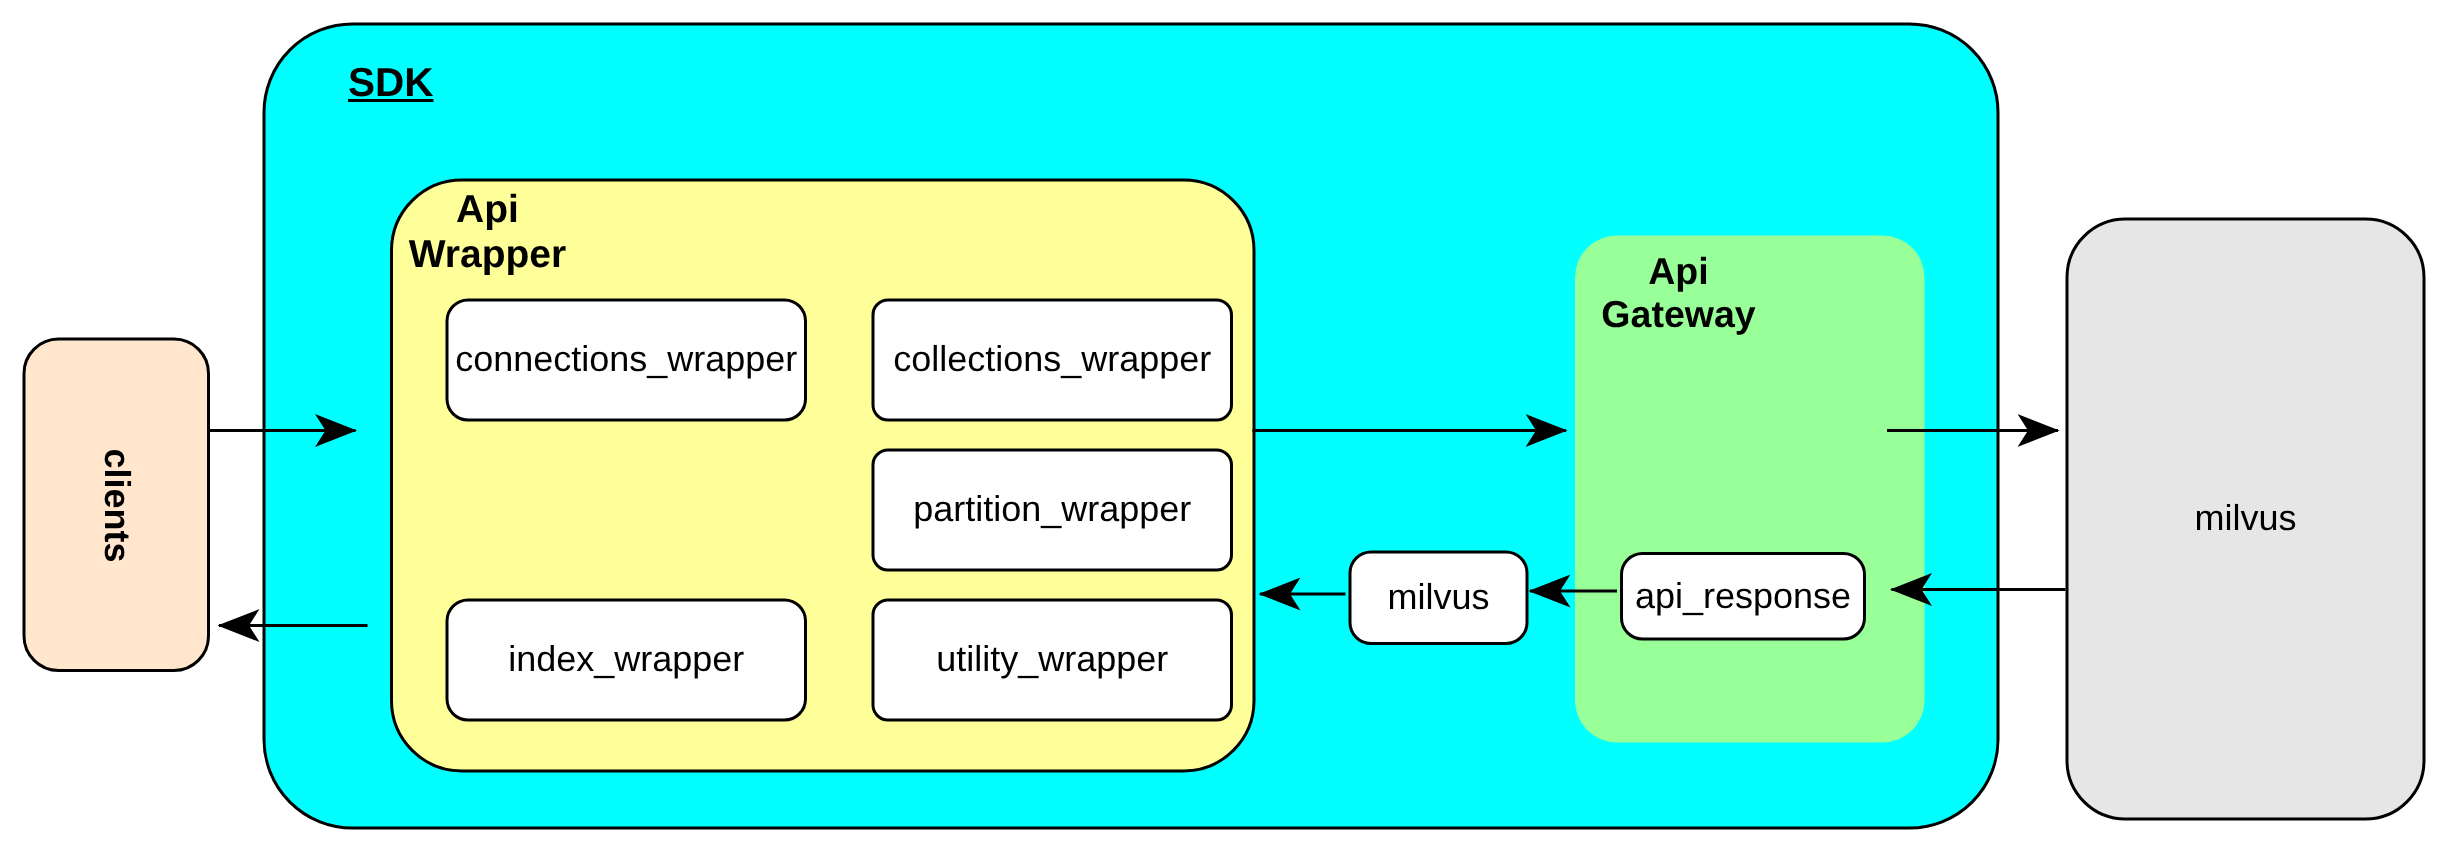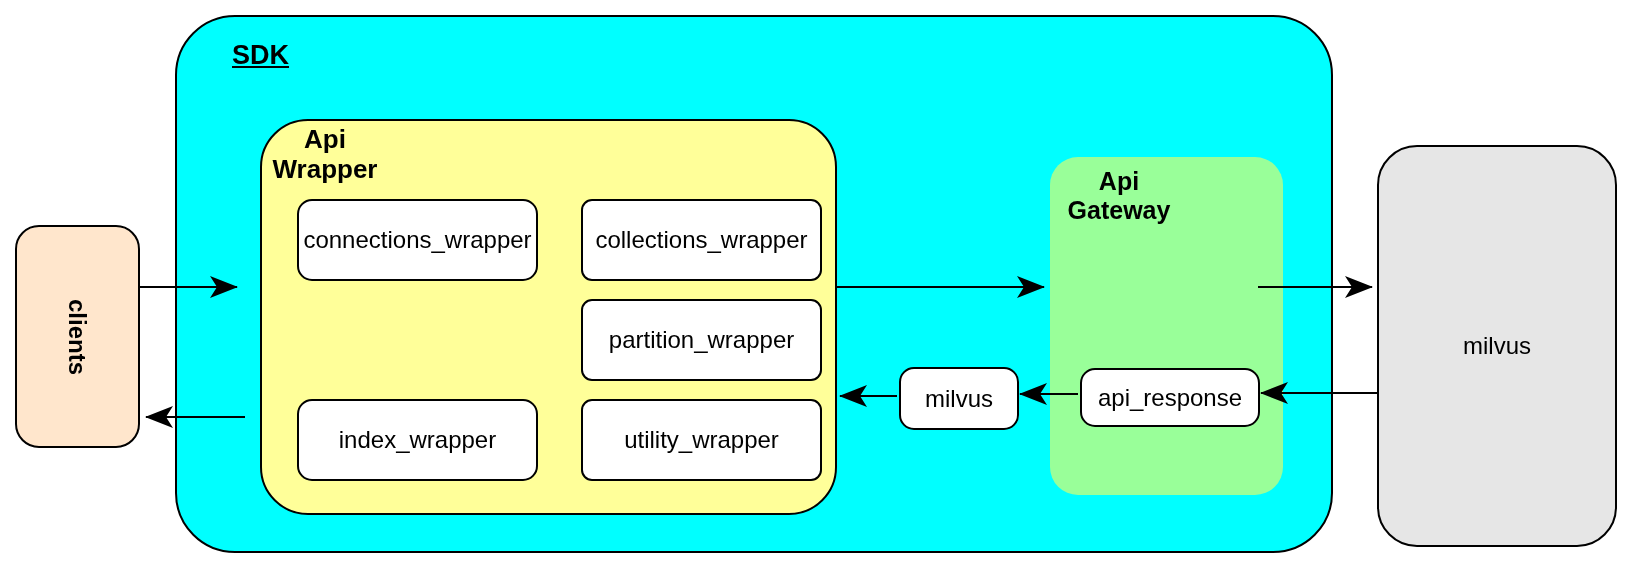--- a/index.html
+++ b/index.html
@@ -69,21 +69,21 @@
     left: 873px; top: 140px; width: 233px; height: 338px;
     background: var(--api_gateway_fill, #99FF99);
     border-radius: 28px;
   }
   .gateway-label {
     position: absolute; left: 13px; top: 10px; width: 112px;
     text-align: center; font-weight: bold; font-size: 25px;
     line-height: 1.15; white-space: pre-line;
   }
   .api-request  { left: 29px; top: 102px; width: 181px; height: 61px; }
-  .api-response { left: 30px; top: 211px; width: 180px; height: 59px; }
+  .api-response { left: 30px; top: 211px; width: 164px; height: 59px; }
 
   
   .milvus {
     left: 1377px; top: 145px; width: 240px; height: 402px;
     background: var(--milvus_fill, #E6E6E6);
     border-radius: 40px;
     display: flex; align-items: center; justify-content: center;
     font-weight: normal; font-size: 24px;
   }
 

